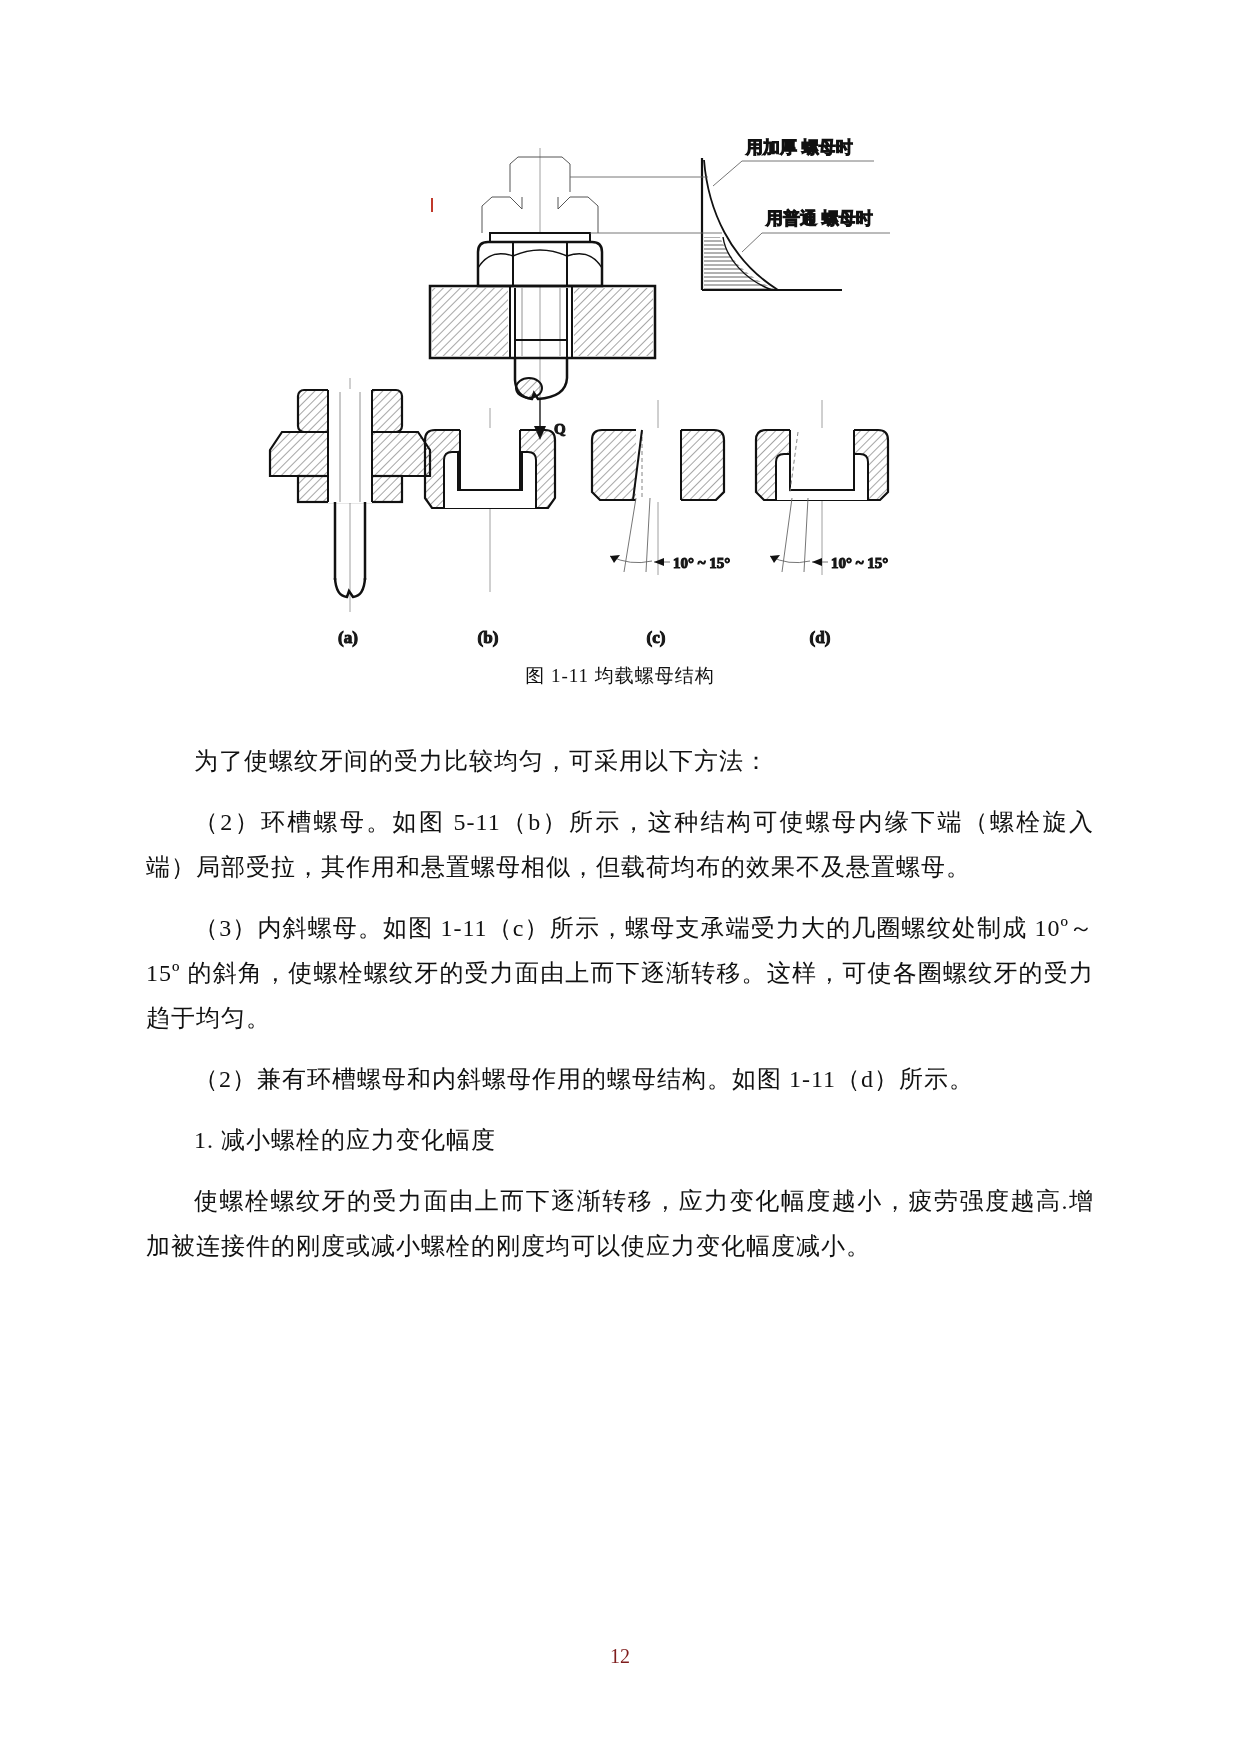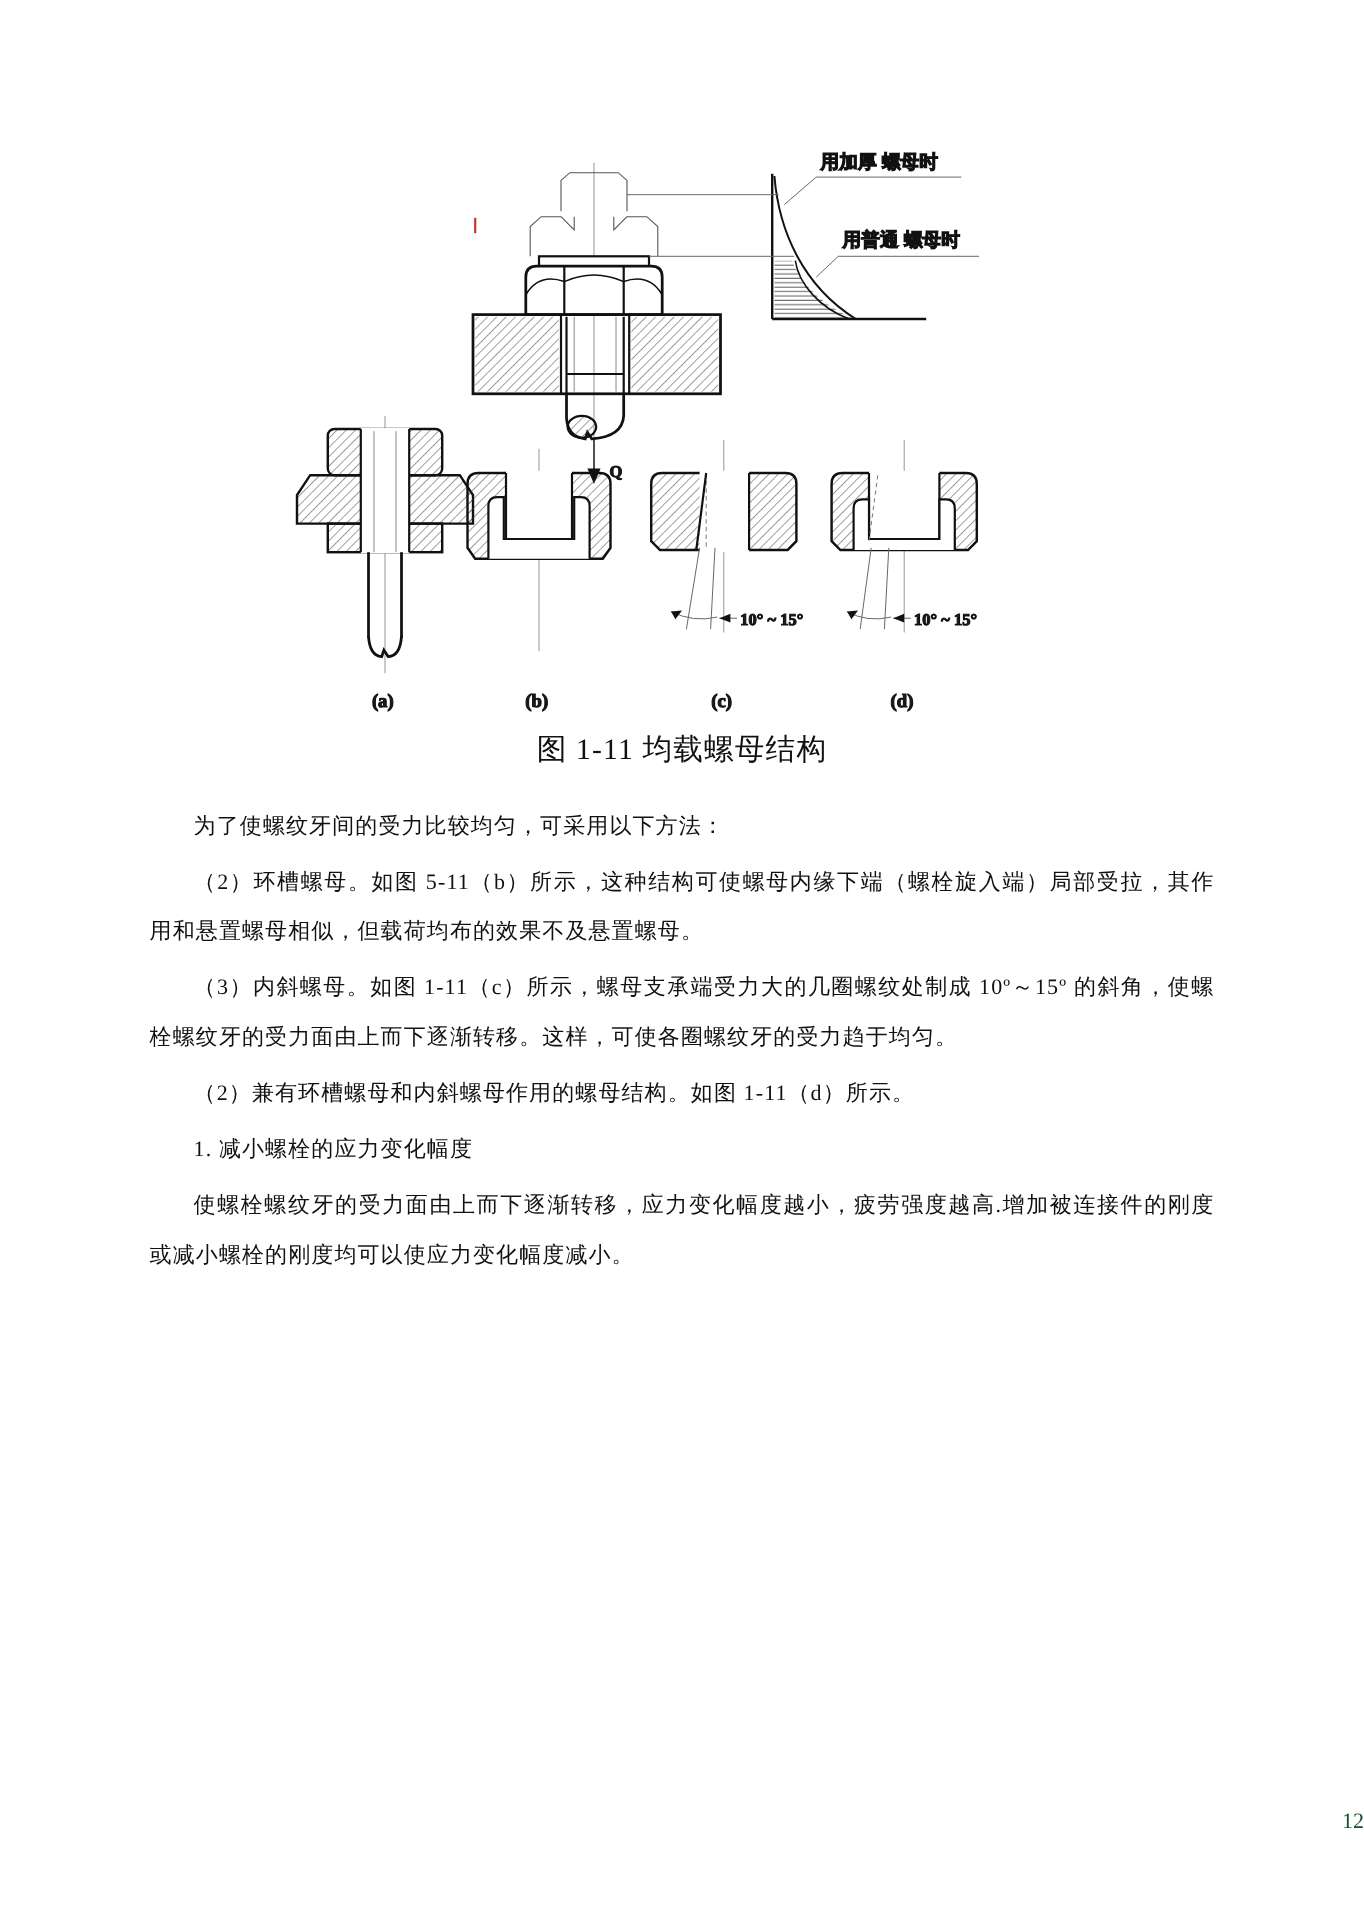--- a/index.html
+++ b/index.html
@@ -7,36 +7,36 @@
     position:relative;
     width:1240px;height:1753px;
     background:#ffffff;
     font-family:"Liberation Serif","DejaVu Serif",serif;
     color:#111;
     overflow:hidden;
   }
   .figure-svg{position:absolute;left:130px;top:100px;}
   .caption{
     position:absolute;left:0;right:0;top:663px;
-    text-align:center;font-size:27px;color:#111;
+    text-align:center;font-size:19px;color:#111;
     letter-spacing:1px;
   }
   .body-text{
     position:absolute;left:130px;top:723px;width:980px;
   }
   .body-text p{
-    margin:6px;padding:0;
-    font-size:20px;letter-spacing:1px;
+    margin:16px;padding:0;
+    font-size:24px;letter-spacing:1px;
     line-height:45px;
     text-align:justify;
     text-indent:2em;
   }
   .page-number{
     position:absolute;left:0;right:0;top:1645px;
-    text-align:right;font-size:20px;color:#14532d;
+    text-align:center;font-size:20px;color:#7f1d1d;
   }
   .fig-label{font-family:"Liberation Sans","DejaVu Sans",sans-serif;font-weight:bold;font-size:17px;fill:#1a1a1a;}
   .sub-label{font-family:"Liberation Serif","DejaVu Serif",serif;font-weight:600;font-size:17px;fill:#1a1a1a;}
   .angle-label{font-family:"Liberation Serif","DejaVu Serif",serif;font-weight:600;font-size:15px;fill:#1a1a1a;}
   .q-label{font-family:"Liberation Serif","DejaVu Serif",serif;font-weight:bold;font-size:15px;fill:#1a1a1a;}
 </style>
 </head>
 <body>
 
 <div class="page">

